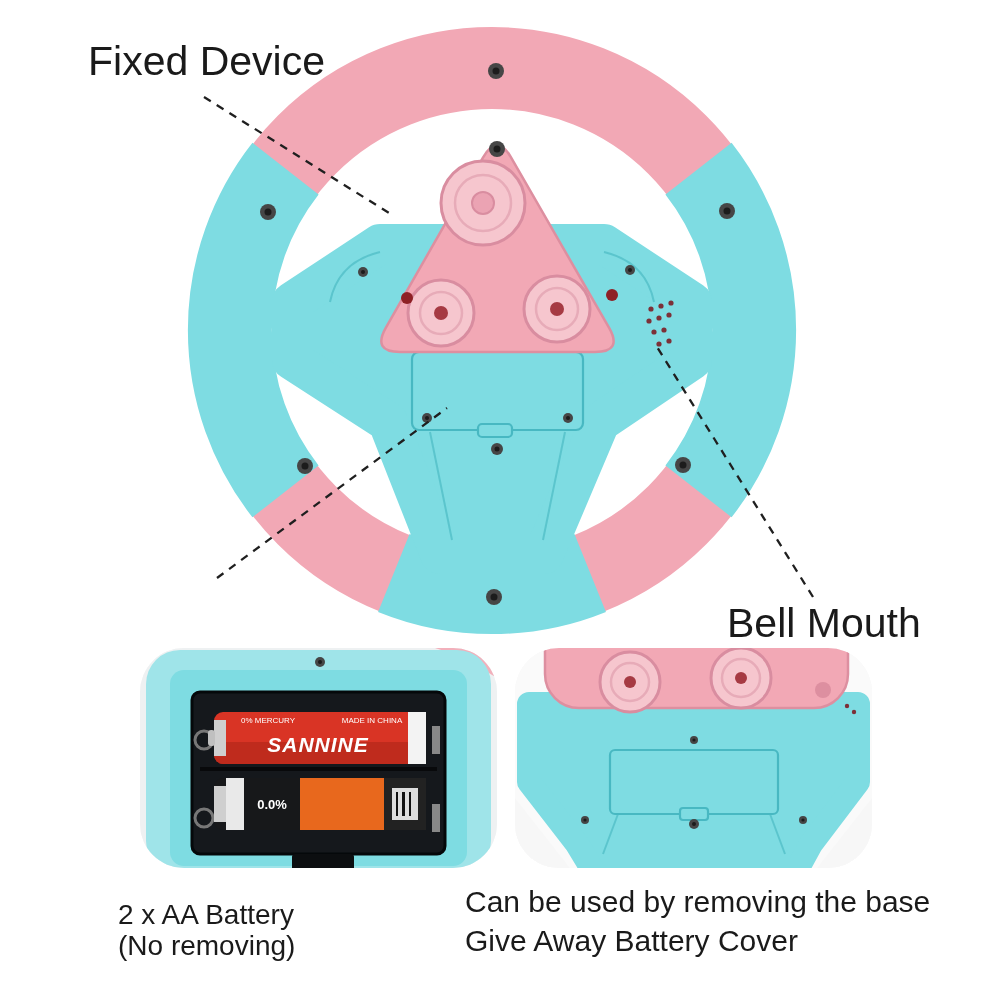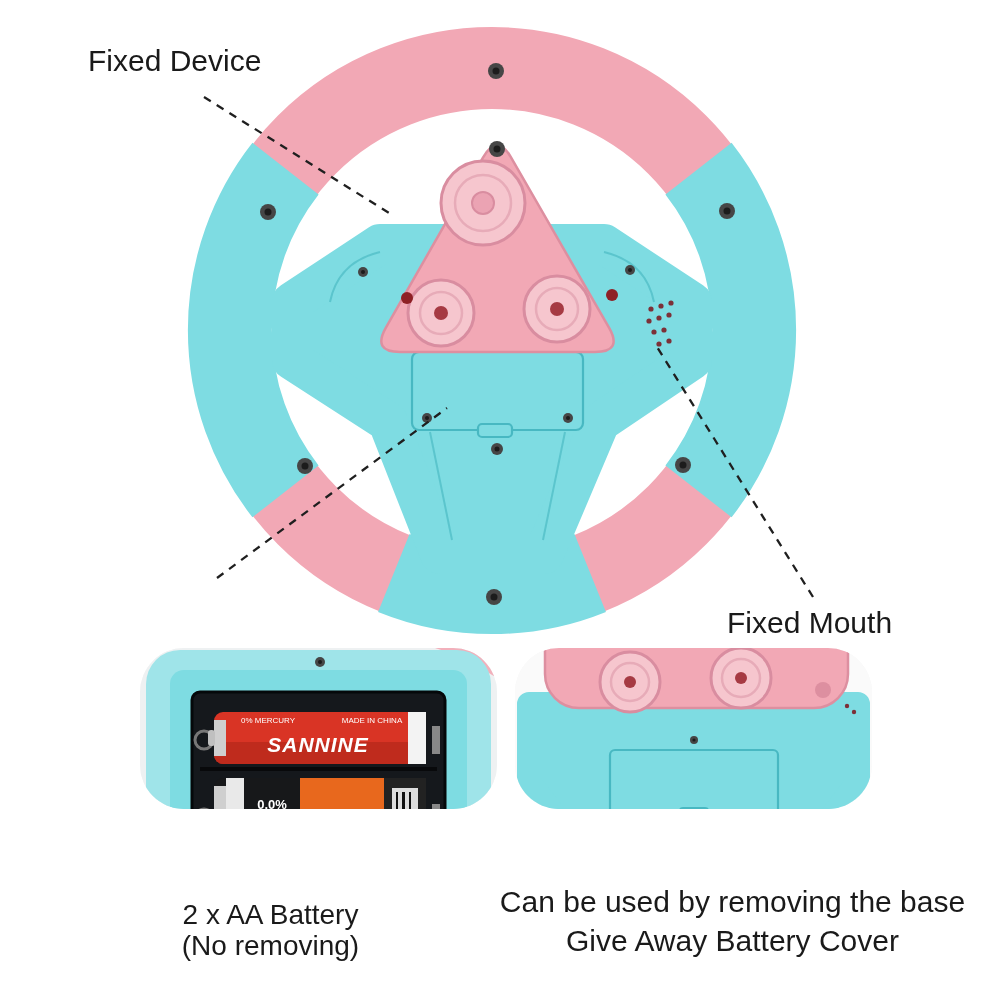--- a/index.html
+++ b/index.html
@@ -1,25 +1,25 @@
 <!DOCTYPE html>
 <html style="--pink: #f2a8b5; --pink-light: #f6c6ce; --pink-dark: #dd8fa0; --teal: #7edce2; --teal-light: #9fe4e9; --teal-dark: #48b8c2; --text: #1a1a1a; --battery-red: #d93425; --battery-orange: #e8681d;"><head>
 <meta charset="utf-8">
 <style>
   *{box-sizing:border-box}
   html,body{margin:0;padding:0;background:#fff}
   body{font-family:"Liberation Sans",sans-serif;color:var(--text,#1a1a1a)}
   .canvas{position:relative;width:1001px;height:1001px;background:#fff;overflow:hidden}
   .layer{position:absolute;left:0;top:0}
-  .label{position:absolute;font-size:30px;line-height:34px;white-space:nowrap;color:var(--text,#1a1a1a)}
-  .caption{position:absolute;text-align:center;color:var(--text,#1a1a1a)}
+  .label{position:absolute;font-size:41px;line-height:34px;white-space:nowrap;color:var(--text,#1a1a1a)}
+  .caption{position:absolute;text-align:left;color:var(--text,#1a1a1a)}
   .caption .line{display:block}
   .cap-battery{left:118px;top:899px;width:305px;font-size:28px;line-height:31px}
   .cap-giveaway{left:465px;top:882px;width:535px;font-size:30px;line-height:39px}
-  .inset{position:absolute;width:357px;height:161px;border-radius:44px;overflow:hidden;background:#f7f7f7}
+  .inset{position:absolute;width:357px;height:220px;border-radius:44px;overflow:hidden;background:#f7f7f7}
   .inset-battery{left:140px;top:648px}
   .inset-giveaway{left:515px;top:648px}
   svg{display:block}
 
   
   .ringPink{fill:none;stroke:var(--pink,#f2a8b5);stroke-width:82}
   .gripTeal{fill:none;stroke:var(--teal,#7edce2);stroke-width:84}
   .hub{fill:var(--teal,#7edce2);stroke:var(--teal,#7edce2);stroke-width:40;stroke-linejoin:round}
   .tealFill{fill:var(--teal,#7edce2)}
   .tealLight{fill:var(--teal-light,#9fe4e9)}
@@ -135,21 +135,21 @@
     </g>
 
     <g>
       <path class="dash" d="M 204,97 L 389,213"></path>
       <path class="dash" d="M 217,578 L 447,408"></path>
       <path class="dash" d="M 813,597 L 657,347"></path>
     </g>
   </svg>
 
   <div class="label" style="left:88px;top:44px">Fixed Device</div>
-  <div class="label" style="left:727px;top:606px">Fixed Mouth</div>
+  <div class="label" style="left:727px;top:606px">Bell Mouth</div>
 
   <div class="inset inset-battery">
     <svg width="357" height="229" viewBox="0 0 357 229">
       <rect x="0" y="0" width="357" height="229" fill="#eef1f2"></rect>
       <path class="pinkFill" d="M 295,0 L 357,0 L 357,30 Q 322,8 295,0 Z" opacity=".9"></path>
       <rect class="tealLight" x="6" y="2" width="345" height="225" rx="34"></rect>
       <rect class="tealFill" x="30" y="22" width="297" height="196" rx="14"></rect>
       <circle class="screwO" cx="180" cy="14" r="5"></circle>
         <circle class="screwI" cx="180" cy="14" r="2"></circle>
       <rect x="52" y="44" width="253" height="162" rx="8" fill="#15181c" stroke="#05080a" stroke-width="3"></rect>

